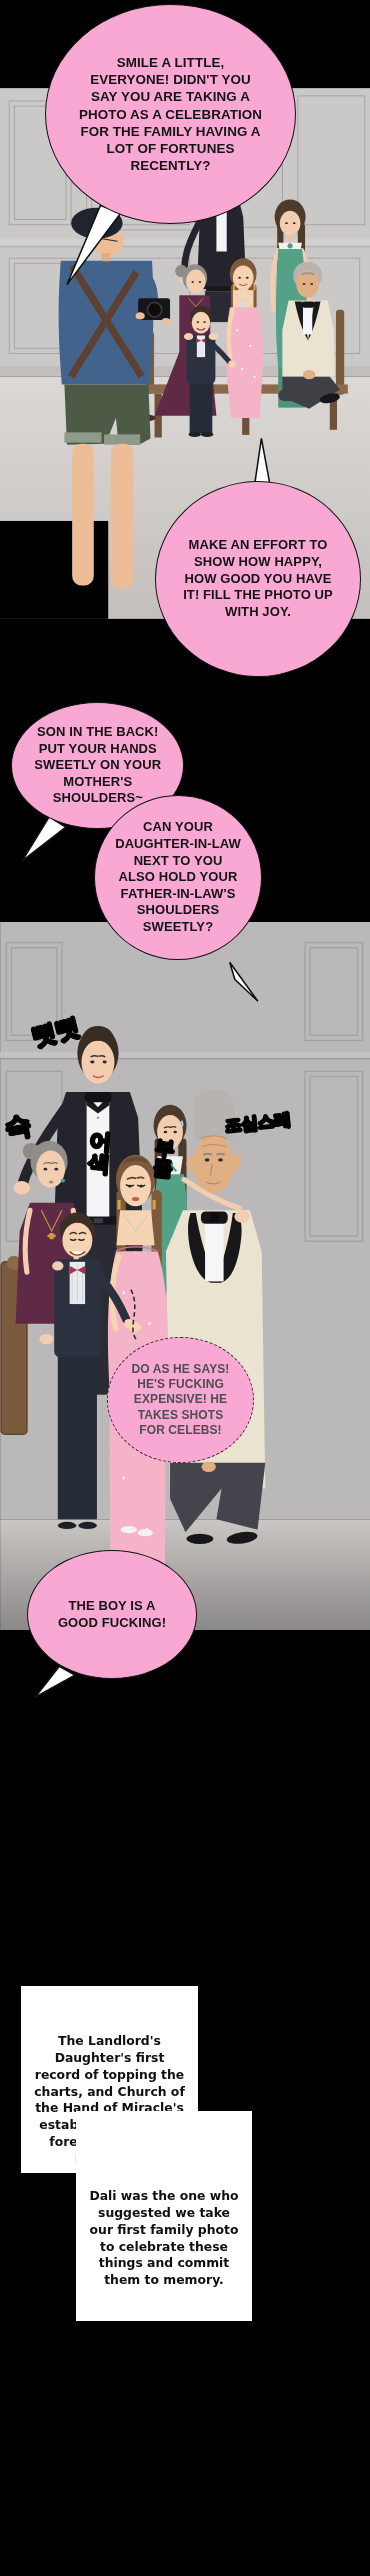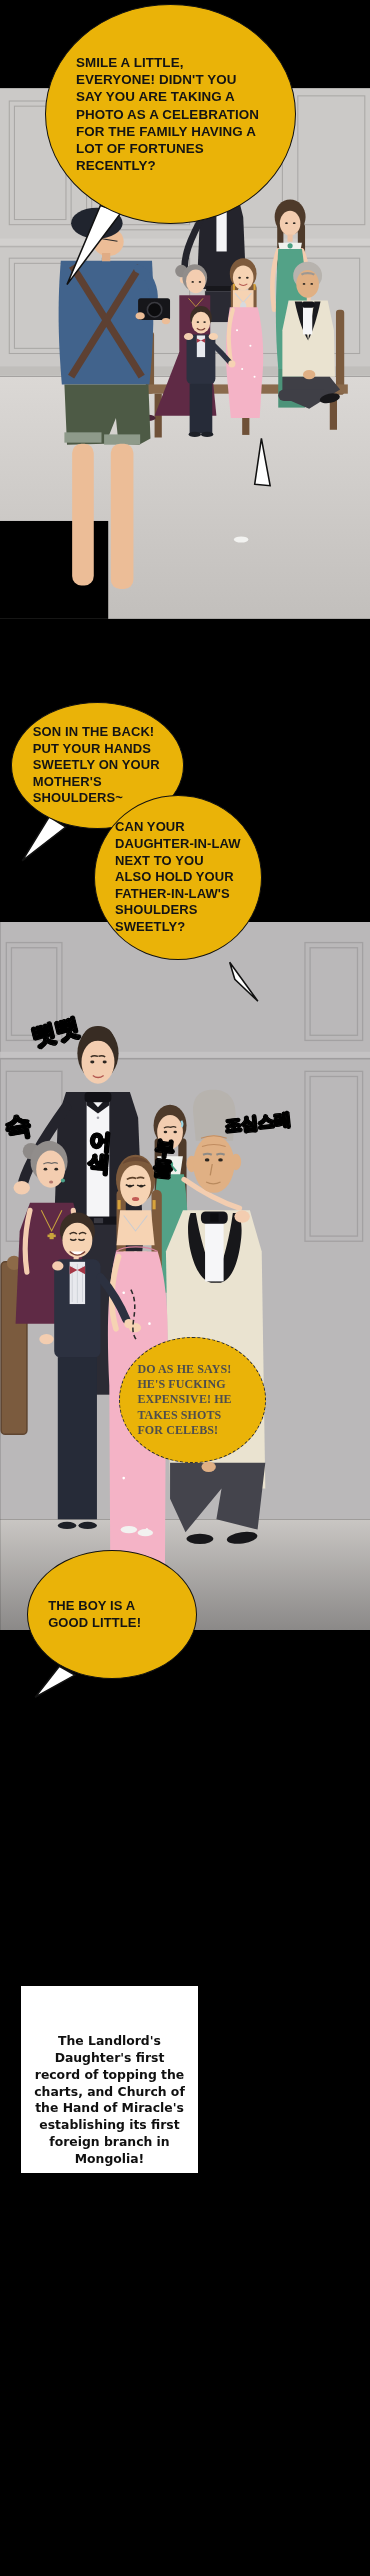--- a/index.html
+++ b/index.html
@@ -6,22 +6,22 @@
   .page{position:relative;width:371px;height:4068px;background:#000;overflow:hidden;
         font-family:"Liberation Sans",sans-serif;}
   .panel{position:absolute;z-index:1;}
   .sfx{position:absolute;z-index:5;color:#fff;font-weight:900;line-height:1.02;
        -webkit-text-stroke:1.3px #000;white-space:pre-line;
        text-shadow:1px 1px 0 #000,-1px 1px 0 #000,1px -1px 0 #000,-1px -1px 0 #000,
                    0 1.5px 0 #000,0 -1.5px 0 #000,1.5px 0 0 #000,-1.5px 0 0 #000;
        font-family:"DejaVu Sans","Liberation Sans",sans-serif;}
   .sfx.vert{width:1.15em;}
   .tail{position:absolute;z-index:8;}
-  .bubble{position:absolute;z-index:9;background:#eab308;border:1.5px solid #111;border-radius:50%;
-          display:flex;align-items:center;justify-content:center;
+  .bubble{position:absolute;z-index:9;background:#f9a8d4;border:1.5px solid #111;border-radius:50%;
+          display:flex;align-items:center;justify-content:center;text-align:center;
           color:#141414;font-weight:bold;font-size:13px;line-height:1.28;letter-spacing:0.1px;}
   .bubble .btxt{display:block;width:76%;}
   .bubble.dashed{border:1.5px dashed #2b2b2b;color:#4e4e4e;}
   .nbox{position:absolute;z-index:9;background:#fff;color:#101010;text-align:center;
         font-family:"DejaVu Sans",sans-serif;font-weight:bold;font-size:12.4px;line-height:1.36;
         display:block;}
   .nbox .ntxt{display:block;padding:0 11.3px;}
   #nbox1 .ntxt{padding-top:47px;}
   #nbox2 .ntxt{padding-top:77px;}
 </style>
@@ -346,51 +346,57 @@
   <svg class="tail" style="left:49px;top:201px" width="72" height="88" viewBox="0 0 140 170">
     <polygon points="100,8 140,22 35,162" fill="#fff" stroke="#111" stroke-width="3"></polygon>
   </svg>
   <div class="bubble" id="bubble1" style="left:45px;top:4.1px;width:249px;height:218px;font-size:13.4px;">
     <span class="btxt">SMILE A LITTLE, EVERYONE! DIDN'T YOU SAY YOU ARE TAKING A PHOTO AS A CELEBRATION FOR THE FAMILY HAVING A LOT OF FORTUNES RECENTLY?</span>
   </div>
 
   <svg class="tail" style="left:247px;top:435px" width="36" height="52" viewBox="0 0 70 100">
     <polygon points="15,95 45,98 28,6" fill="#fff" stroke="#111" stroke-width="3"></polygon>
   </svg>
+  <div class="bubble" id="bubble2" style="left:155px;top:481px;width:204px;height:194px;">
+    <span class="btxt">MAKE AN EFFORT TO SHOW HOW HAPPY, HOW GOOD YOU HAVE IT! FILL THE PHOTO UP WITH JOY.</span>
+  </div>
 
   <svg class="tail" style="left:18px;top:809px" width="52" height="57" viewBox="0 0 100 110">
     <polygon points="60,15 92,35 8,100" fill="#fff" stroke="#111" stroke-width="3"></polygon>
   </svg>
   <div class="bubble" id="bubble3" style="left:11.3px;top:702px;width:171px;height:125px;">
     <span class="btxt">SON IN THE BACK! PUT YOUR HANDS SWEETLY ON YOUR MOTHER'S SHOULDERS~</span>
   </div>
 
   <svg class="tail" style="left:222px;top:956px" width="41" height="49" viewBox="0 0 80 95">
     <polygon points="15,12 25,45 70,88" fill="#fff" stroke="#111" stroke-width="3"></polygon>
   </svg>
   <div class="bubble" id="bubble4" style="left:94px;top:795px;width:166px;height:163px;">
     <span class="btxt">CAN YOUR DAUGHTER-IN-LAW NEXT TO YOU ALSO HOLD YOUR FATHER-IN-LAW'S SHOULDERS SWEETLY?</span>
   </div>
 
   <svg class="tail" style="left:118px;top:1285px" width="41" height="57" viewBox="0 0 80 110">
     <path d="M 35 105 C 18 80, 45 48, 25 8" fill="none" stroke="#2b2b2b" stroke-width="3" stroke-dasharray="9 6"></path>
   </svg>
-  <div class="bubble dashed" id="bubble5" style="left:119px;top:1337px;width:145px;height:124px;font-size:12px;font-family:Liberation Serif, serif;">
+  <div class="bubble dashed" id="bubble5" style="left:107px;top:1337px;width:145px;height:124px;font-size:12px;">
     <span class="btxt">DO AS HE SAYS! HE'S FUCKING EXPENSIVE! HE TAKES SHOTS FOR CELEBS!</span>
   </div>
 
   <svg class="tail" style="left:31px;top:1662px" width="49" height="39" viewBox="0 0 95 75">
     <polygon points="55,8 85,25 8,68" fill="#fff" stroke="#111" stroke-width="3"></polygon>
   </svg>
   <div class="bubble" id="bubble6" style="left:27px;top:1550px;width:168px;height:127px;">
-    <span class="btxt">THE BOY IS A GOOD LITTLE!</span>
+    <span class="btxt">THE BOY IS A GOOD FUCKING!</span>
   </div>
 
   <div class="nbox" id="nbox1" style="left:21px;top:1986px;width:177px;height:187px;">
     <span class="ntxt">The Landlord's Daughter's first record of topping the charts, and Church of the Hand of Miracle's establishing its first foreign branch in Mongolia!</span>
+  </div>
+  <div class="nbox" id="nbox2" style="left:76px;top:2111px;width:176px;height:210px;">
+    <span class="ntxt">Dali was the one who suggested we take our first family photo to celebrate these things and commit them to memory.</span>
   </div>
 
   <div class="sfx" style="left:32px;top:1020px;font-size:24px;transform:rotate(-14deg);">뻣뻣</div>
   <div class="sfx" style="left:5.2px;top:1113px;font-size:26px;transform:rotate(-10deg);">슥</div>
   <div class="sfx vert" style="left:89px;top:1131px;font-size:21.6px;transform:rotate(4deg);">어색</div>
   <div class="sfx vert" style="left:154px;top:1139px;font-size:19.6px;transform:rotate(6deg);">부들</div>
   <div class="sfx" style="left:225px;top:1115px;font-size:16.5px;transform:rotate(-6deg);">조심스레</div>
 
 </div>
 

